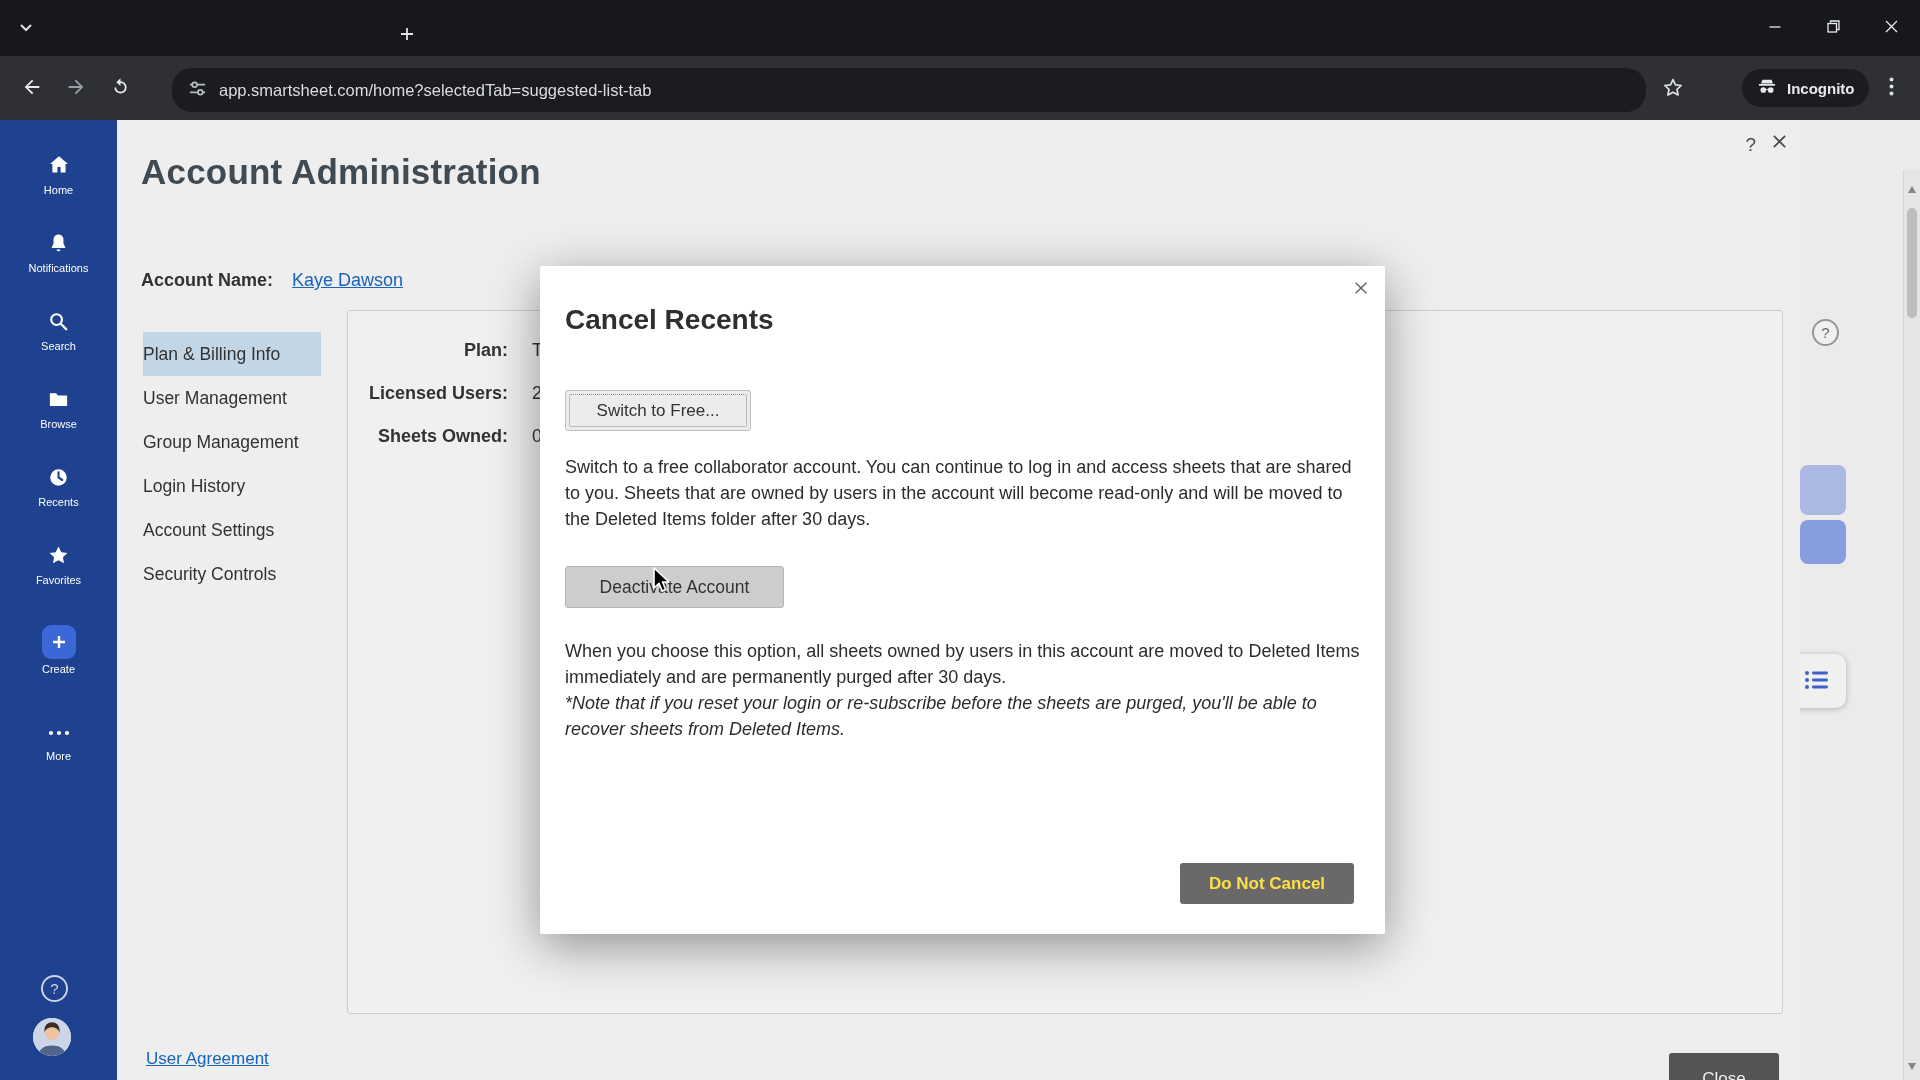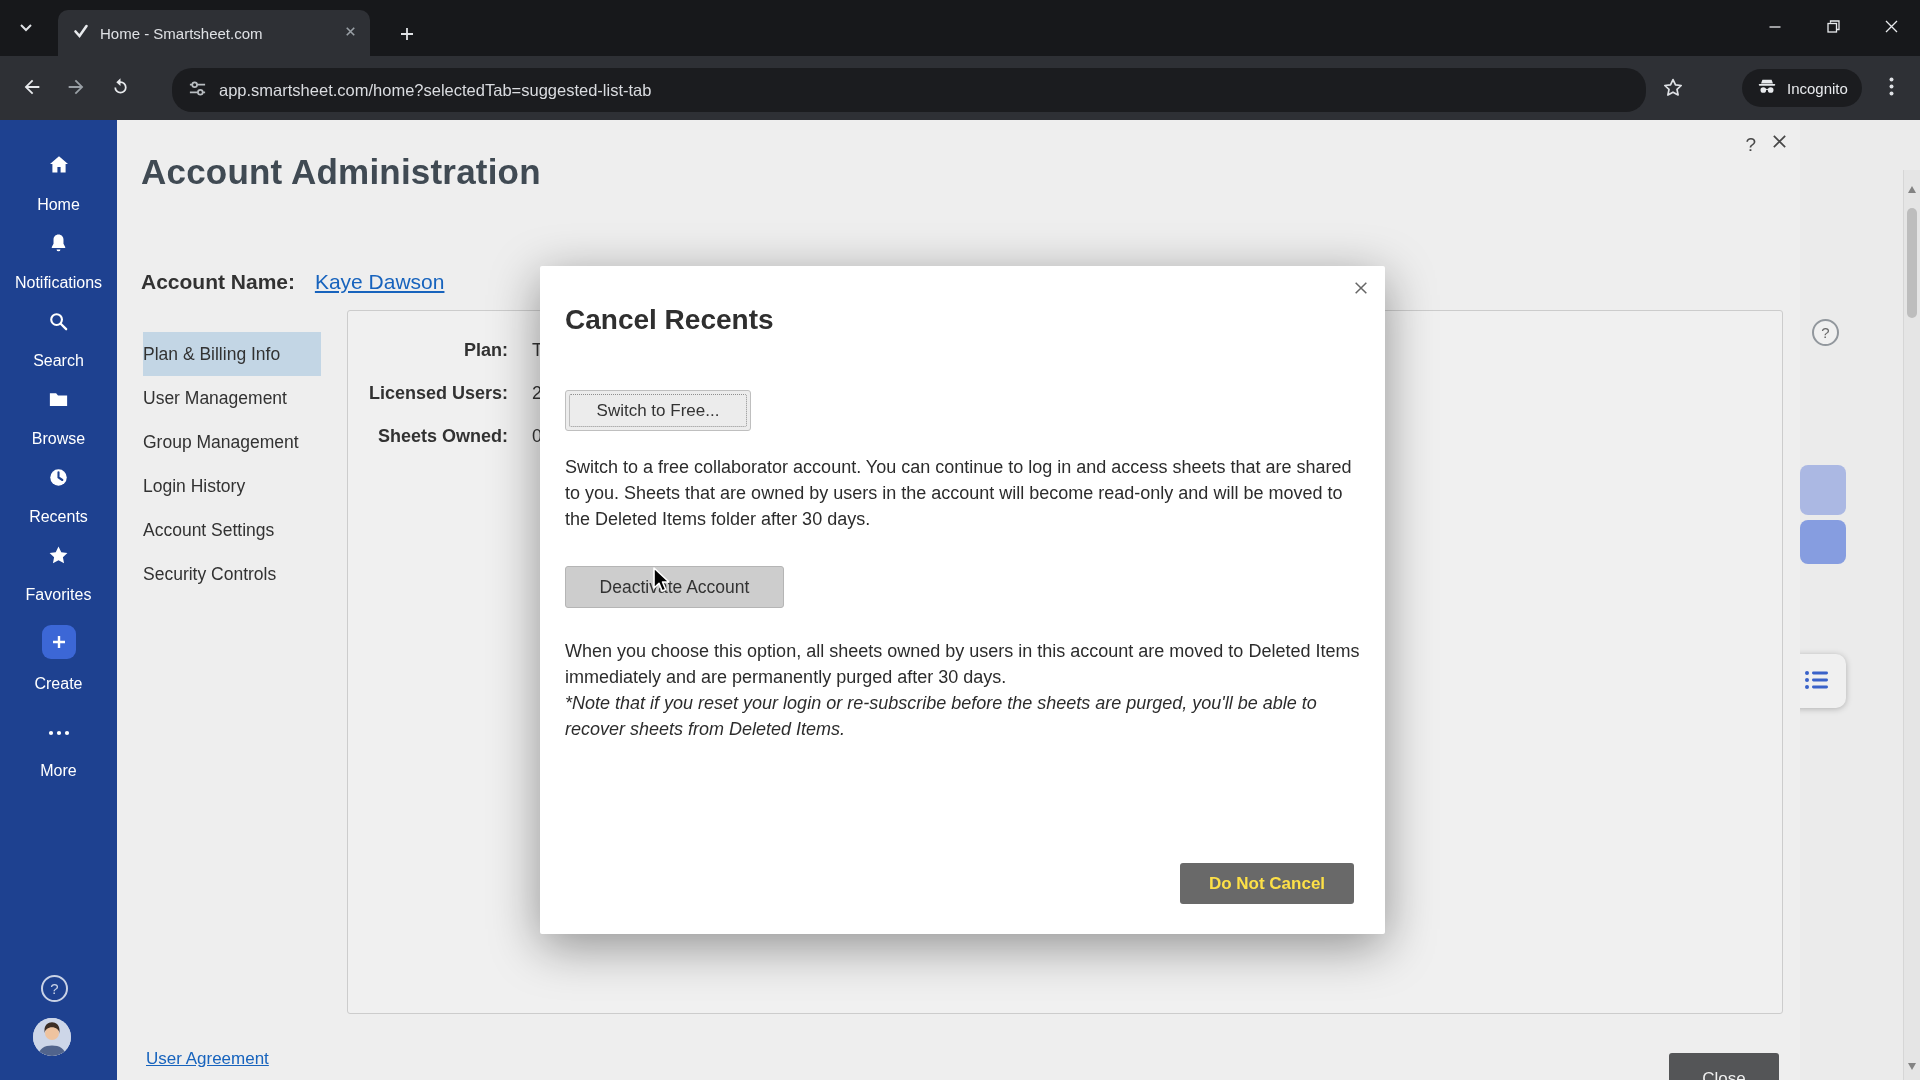--- a/index.html
+++ b/index.html
@@ -17,49 +17,49 @@
   .newtab { position:absolute; left:392px; top:20px; width:30px; height:30px; }
   .win-controls { position:absolute; right:0; top:0; height:56px; display:flex; }
   .win-btn { width:58px; height:56px; background:transparent; border:none; display:flex; align-items:center; justify-content:center; }
 
   .toolbar { position:absolute; top:56px; left:0; right:0; height:64px; background:#2e3035; }
   .nav-btn { position:absolute; top:14px; width:36px; height:36px; border-radius:50%; }
   .omnibox { position:absolute; left:172px; top:12px; width:1474px; height:44px; border-radius:20px; background:#1b1c1f; display:flex; align-items:center; padding:0 16px; gap:12px; }
   .url-text { color:#dadce0; font-size:16.5px; white-space:nowrap; }
   .star-btn { position:absolute; left:1658px; top:18px; width:30px; height:30px; }
   .incognito-chip { position:absolute; left:1742px; top:13px; height:38px; padding:0 14px; border-radius:19px; background:#1b1c1f; display:flex; align-items:center; gap:9px; }
-  .incognito-chip span { color:#e8eaed; font-size:15px; }
+  .incognito-chip span { color:#e8eaed; font-size:15px;font-weight:bold; }
   .menu-btn { position:absolute; left:1876px; top:17px; width:30px; height:30px; }
 
   
   .sidebar { position:absolute; left:0; top:120px; width:117px; height:960px; background:#1e4190; }
   .side-item { position:absolute; left:0; width:117px; text-align:center; color:#fff; background:transparent; border:none; }
   .side-item .ic { display:inline-flex; height:26px; align-items:center; }
-  .side-label { font-size:16px; margin-top:16px; color:#fff; }
+  .side-label { font-size:11px; margin-top:4px; color:#fff; }
   .create-sq { display:inline-flex; width:34px; height:34px; border-radius:9px; background:#3c67d6; align-items:center; justify-content:center; }
   .side-help { position:absolute; left:41px; top:855px; width:27px; height:27px; border-radius:50%; border:2px solid #c9d2e6; color:#c9d2e6; font-size:15px; line-height:23px; text-align:center; background:transparent; }
   .side-avatar { position:absolute; left:33px; top:898px; width:38px; height:38px; border-radius:50%; overflow:hidden; border:none; padding:0; background:#cdd6e8; }
 
   
   .rightstrip { position:absolute; left:1800px; top:120px; width:120px; height:960px; background:#fafafa; }
   .strip-help { position:absolute; left:12px; top:199px; width:27px; height:27px; border-radius:50%; border:2px solid #9aa0a6; color:#6e6e6e; font-size:15px; line-height:23px; text-align:center; background:#fff; }
   .cardA { position:absolute; left:0; top:345px; width:46px; height:50px; background:#b5c3f2; border-radius:8px; }
   .cardB { position:absolute; left:0; top:400px; width:46px; height:44px; background:#8da6ee; border-radius:8px; }
   .float-btn { position:absolute; left:-12px; top:534px; width:58px; height:54px; background:#fff; border:none; border-radius:10px; box-shadow:0 1px 6px rgba(0,0,0,.25); display:flex; align-items:center; justify-content:center; }
   .scrollbar { position:absolute; right:0; top:50px; bottom:0; width:17px; background:#f4f4f4; border-left:1px solid #e3e3e3; }
   .sb-up { position:absolute; left:4px; top:16px; width:0; height:0; border-left:4.5px solid transparent; border-right:4.5px solid transparent; border-bottom:7px solid #8a8a8a; }
   .sb-down { position:absolute; left:4px; bottom:10px; width:0; height:0; border-left:4.5px solid transparent; border-right:4.5px solid transparent; border-top:7px solid #8a8a8a; }
   .sb-thumb { position:absolute; left:3px; top:38px; width:10px; height:110px; border-radius:6px; background:#c9c9c9; }
 
   
   .admin { position:absolute; left:117px; top:120px; width:1683px; height:960px; background:#fdfdfd; overflow:hidden; }
   .page-title { position:absolute; left:24px; top:32px; font-size:35px; font-weight:bold; color:#424d57; letter-spacing:.2px; }
   .panel-help { position:absolute; top:14px; right:44px; font-size:19px; color:#4a4a4a; background:none; border:none; }
   .panel-close { position:absolute; top:13px; right:12px; background:none; border:none; }
-  .account-row { position:absolute; left:24px; top:150px; font-size:21px; }
+  .account-row { position:absolute; left:24px; top:150px; font-size:18px; }
   .acct-label { font-weight:bold; color:#333; }
   .acct-link { color:#1668c9; text-decoration:underline; margin-left:14px; }
   .adm-nav { position:absolute; left:26px; top:212px; width:178px; }
   .adm-nav-item { height:44px; line-height:44px; padding-left:0; font-size:17.5px; color:#333; }
   .adm-nav-item.selected { background:#cfe4f4; }
   .content-box { position:absolute; left:230px; top:190px; width:1436px; height:704px; border:1px solid #d9d9d9; border-radius:3px; background:#fff; padding-top:18px; }
   .info-row { display:flex; height:43px; align-items:center; }
   .info-label { width:160px; text-align:right; font-weight:bold; color:#333; font-size:18px; }
   .info-value { margin-left:24px; font-size:18px; color:#333; }
   .footer-link { position:absolute; left:29px; font-size:17px; color:#1668c9; text-decoration:underline; }
@@ -87,35 +87,20 @@
 <div id="root">
 
   <div class="tabstrip">
     <button class="tab-search">
       <span>
         <svg width="16" height="16" viewBox="0 0 16 16">
             <path d="M3 6l5 5 5-5" stroke="#dfe1e5" stroke-width="2" fill="none"></path>
           </svg>
       </span>
     </button>
-    <div class="tab">
-      <span>
-        <svg width="18" height="18" viewBox="0 0 18 18">
-            <path d="M3.5 9.5l4 4.5L14.5 4" stroke="#e8eaed" stroke-width="2.6" fill="none" stroke-linecap="round"></path>
-          </svg>
-      </span>
-      <span class="tab-title">Home - Smartsheet.com</span>
-      <button class="iconbtn" style="width:20px;height:20px;">
-        <span>
-          <svg width="15" height="15" viewBox="0 0 16 16">
-              <path d="M4 4l8 8M12 4l-8 8" stroke="#9aa0a6" stroke-width="1.7"></path>
-            </svg>
-        </span>
-      </button>
-    </div>
     <button class="iconbtn newtab">
       <span>
         <svg width="16" height="16" viewBox="0 0 16 16">
             <path d="M8 2v12M2 8h12" stroke="#dfe1e5" stroke-width="1.8"></path>
           </svg>
       </span>
     </button>
     <div class="win-controls">
       <button class="win-btn">
         <span><svg width="12" height="12" viewBox="0 0 12 12">

